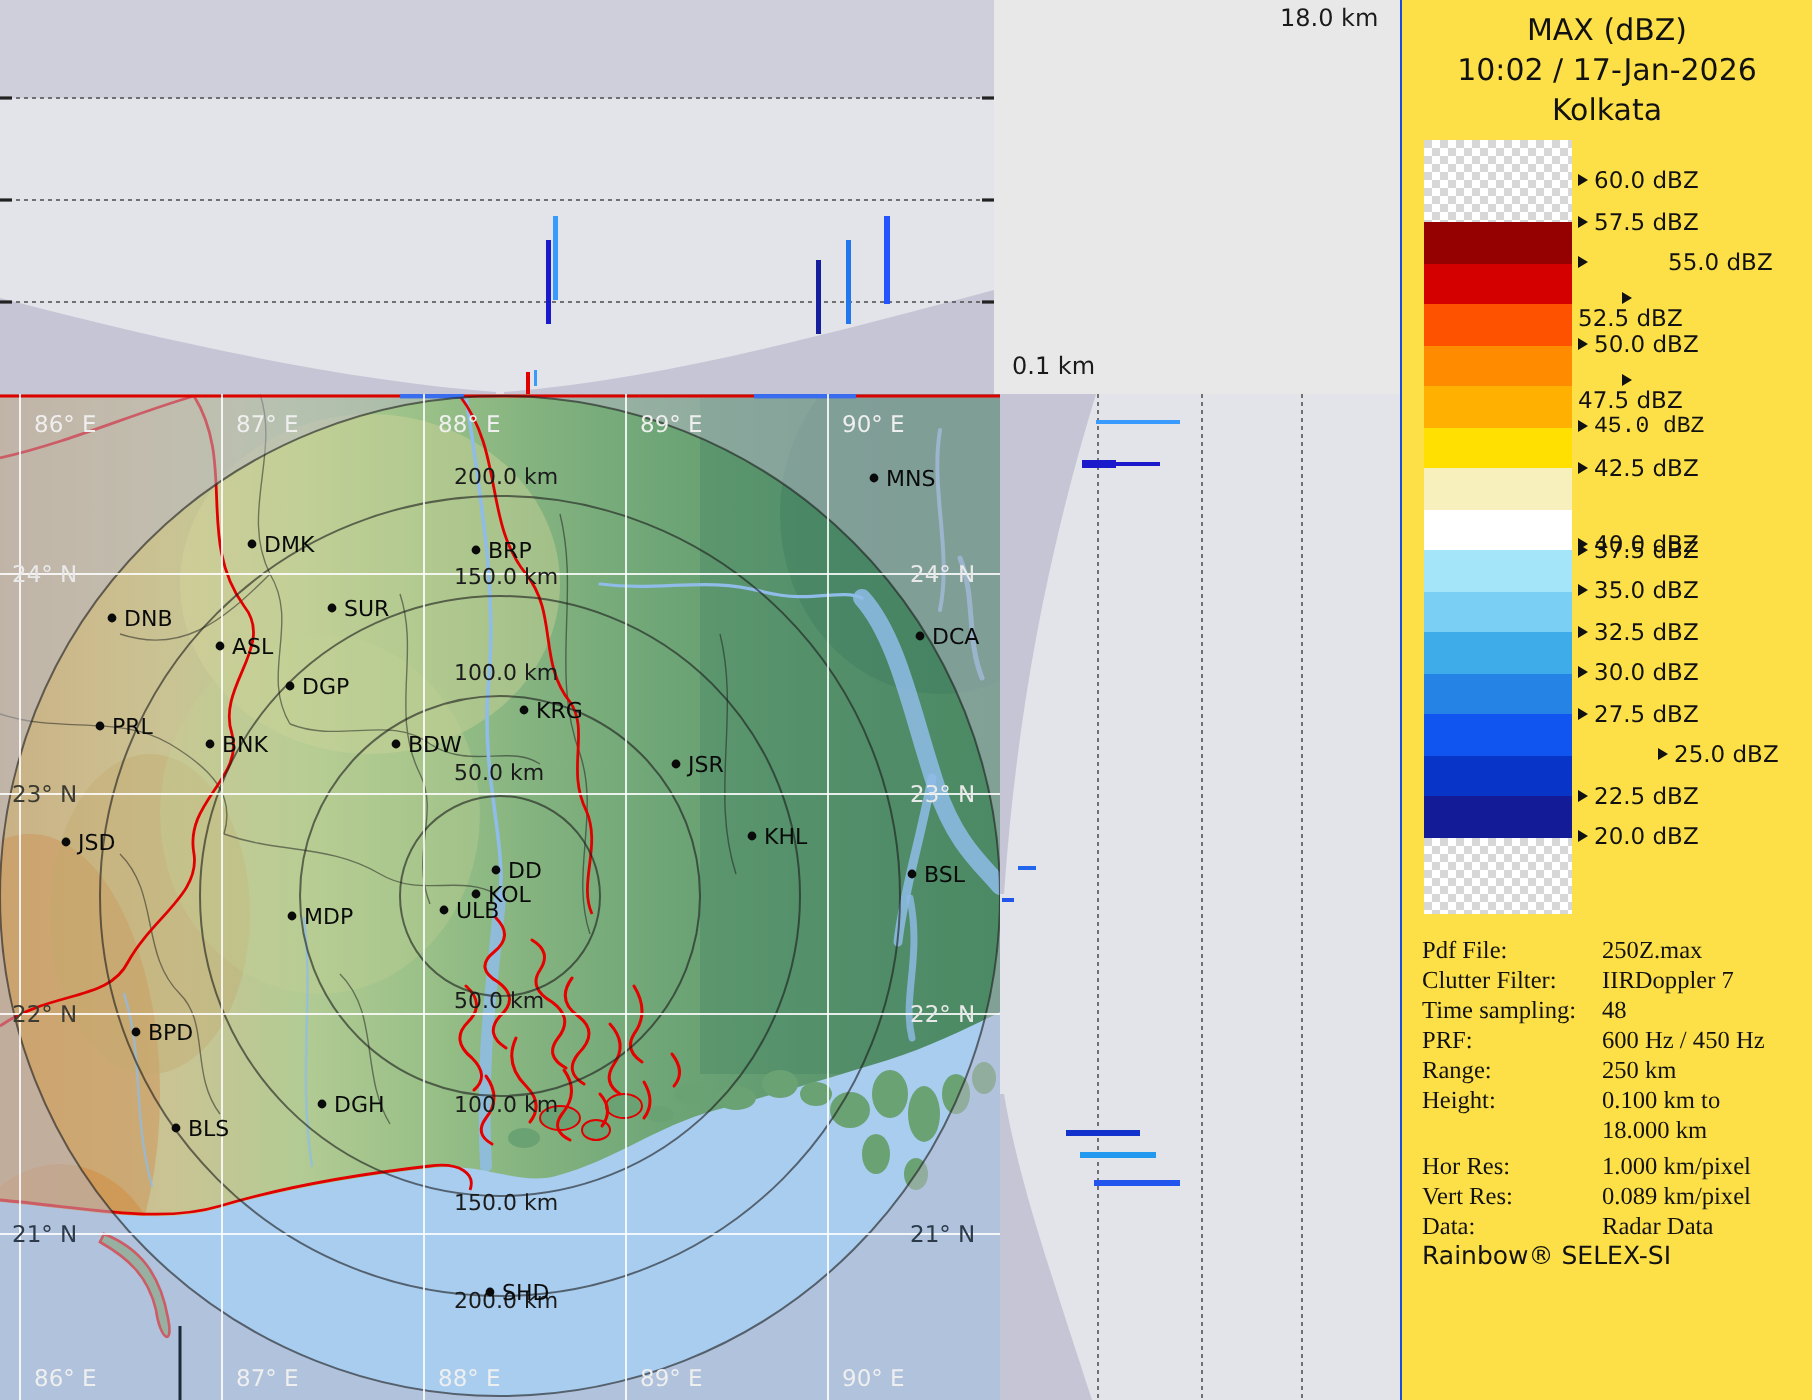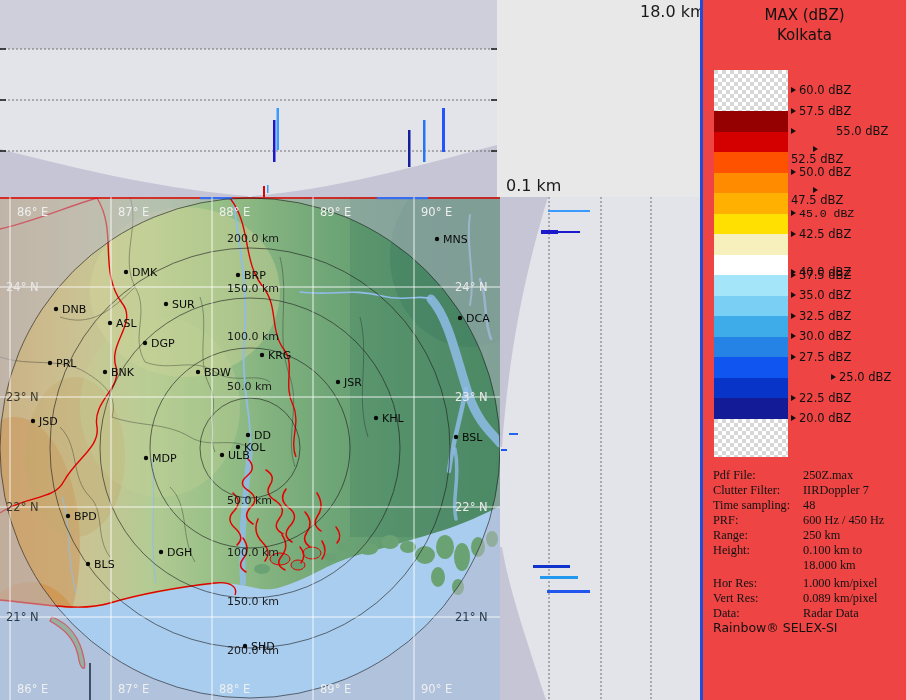--- a/index.html
+++ b/index.html
@@ -3,22 +3,22 @@
 <meta charset="utf-8">
 <style>
   html,body{margin:0;padding:0;}
   body{width:906px;height:700px;position:relative;background:#e8e8e8;
        font-family:"DejaVu Sans","Liberation Sans",sans-serif;overflow:hidden;}
   .panel{position:absolute;}
   #top-panel{left:0;top:0;width:497px;height:197px;}
   #gap-area{left:497px;top:0;width:203px;height:197px;background:#e8e8e8;}
   #right-panel{left:500px;top:197px;width:200px;height:503px;}
   #map-panel{left:0;top:197px;width:500px;height:503px;}
-  #legend-panel{left:700px;top:0;width:206px;height:700px;background:#ef4444;border-left:3px solid #1d4ed8;box-sizing:border-box;}
-  .hlabel{position:absolute;font-size:16px;color:#1a1a1a;white-space:nowrap;}
+  #legend-panel{left:700px;top:0;width:206px;height:700px;background:#fde047;border-left:1px solid #1d4ed8;box-sizing:border-box;}
+  .hlabel{position:absolute;font-size:12px;color:#1a1a1a;white-space:nowrap;}
   #legend-title{position:absolute;left:0;top:5px;width:100%;text-align:center;color:#111;}
   #legend-title div{font-size:15px;line-height:20px;}
   .checker{position:absolute;left:11px;width:74px;
      background-image:conic-gradient(#ffffff 25%,#d7d7d7 0 50%,#ffffff 0 75%,#d7d7d7 0);
      background-size:8px 8px;}
   .band{position:absolute;left:11px;width:74px;}
   .leg-row{position:absolute;left:88px;display:flex;align-items:center;height:12px;}
   .leg-arrow{width:0;height:0;border-left:5px solid #111;border-top:3.5px solid transparent;border-bottom:3.5px solid transparent;margin-right:3px;}
   .leg-text{font-size:11.5px;color:#111;white-space:nowrap;}
   #meta{position:absolute;left:10px;top:468px;right:4px;}
@@ -277,20 +277,21 @@
         <text x="167" y="359" font-size="11" fill="#0a0a0a">DGH</text>
         <circle cx="245" cy="449" r="2.2" fill="#0a0a0a"></circle>
         <text x="251" y="453" font-size="11" fill="#0a0a0a">SHD</text>
       </g>
   </svg>
 </div>
 
 <div id="legend-panel" class="panel">
   <div id="legend-title">
     <div>MAX (dBZ)</div>
+    <div>10:02 / 17-Jan-2026</div>
     <div>Kolkata</div>
   </div>
   <div id="legend-scale">
       <div class="checker" style="top: 70px; height: 41px;"></div>
       <div class="checker" style="top: 419px; height: 38px;"></div>
       <div class="band" style="top: 111px; height: 21px; background: rgb(149, 0, 0);"></div>
       <div class="band" style="top: 132px; height: 20px; background: rgb(212, 0, 0);"></div>
       <div class="band" style="top: 152px; height: 21px; background: rgb(255, 82, 0);"></div>
       <div class="band" style="top: 173px; height: 20px; background: rgb(255, 140, 0);"></div>
       <div class="band" style="top: 193px; height: 21px; background: rgb(255, 176, 0);"></div>

